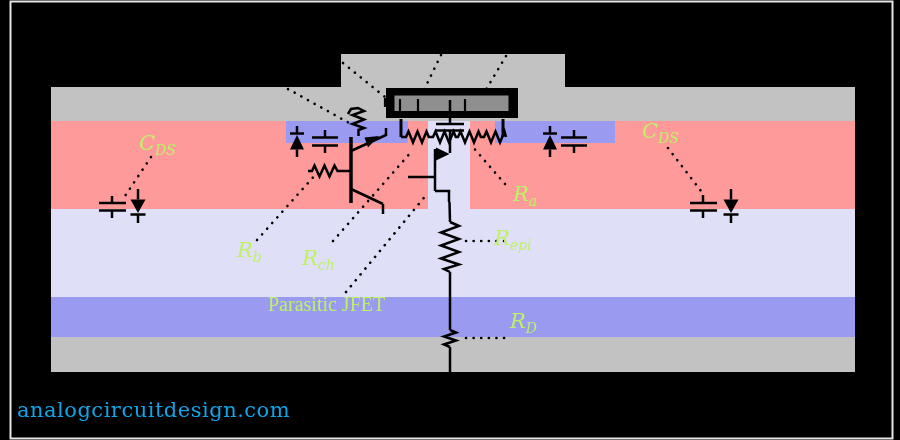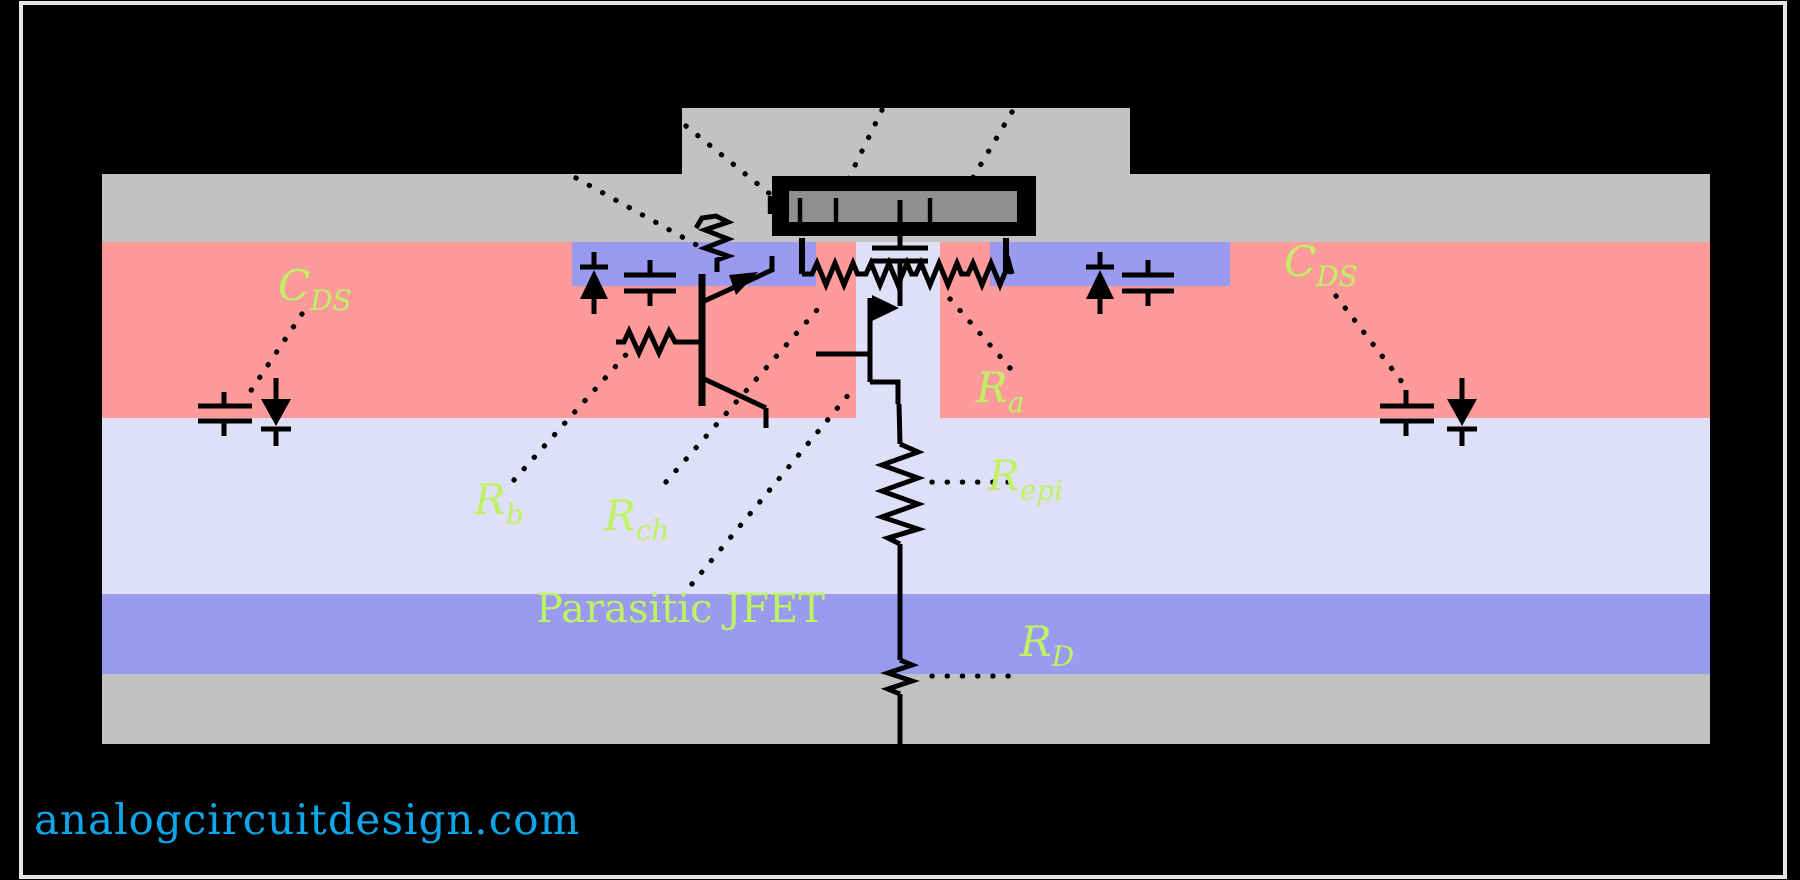--- a/index.html
+++ b/index.html
@@ -2,21 +2,21 @@
 <html><head>
 <meta charset="utf-8">
 <style>
   html,body{margin:0;padding:0;background:#000;}
   #stage{position:relative;width:900px;height:440px;background:#000;overflow:hidden;
          font-family:"DejaVu Serif","Liberation Serif",serif;}
   #stage svg{position:absolute;left:0;top:0;}
   .lbl{position:absolute;color:#bef264;font-size:21px;font-style:italic;line-height:1;
        white-space:nowrap;}
   .lbl .sub{font-size:14px;font-style:italic;vertical-align:-5px;letter-spacing:0;}
-  .lbl.upright{font-style:normal;font-size:20px;}
+  .lbl.upright{font-style:normal;font-size:20px;font-family:Liberation Serif, serif;}
   .watermark{position:absolute;color:#0ea5e9;font-size:21px;font-style:normal;
              letter-spacing:0.5px;}
 </style>
 </head>
 <body>
 
 <div id="stage">
   <svg width="900" height="440" viewBox="0 0 900 440">
 
     <rect x="10.5" y="1.5" width="882" height="437" fill="none" stroke="#e6e6e6" stroke-width="2"></rect>
@@ -162,21 +162,21 @@
   </svg>
 
   <div class="lbl" style="left:139px;top:133px"><span>C</span><span class="sub">DS</span></div>
 
   <div class="lbl" style="left:642px;top:121px"><span>C</span><span class="sub">DS</span></div>
 
   <div class="lbl" style="left:237px;top:240px"><span>R</span><span class="sub">b</span></div>
 
   <div class="lbl" style="left:302px;top:248px"><span>R</span><span class="sub">ch</span></div>
 
-  <div class="lbl" style="left:488px;top:184px"><span>R</span><span class="sub">a</span></div>
+  <div class="lbl" style="left:513px;top:184px"><span>R</span><span class="sub">a</span></div>
 
   <div class="lbl" style="left:494px;top:228px"><span>R</span><span class="sub">epi</span></div>
 
   <div class="lbl" style="left:510px;top:311px"><span>R</span><span class="sub">D</span></div>
 
   <div class="lbl upright" style="left:268px;top:294px">Parasitic JFET</div>
 
   <div class="watermark" style="left:17px;top:398px">analogcircuitdesign.com</div>
 </div>
 

